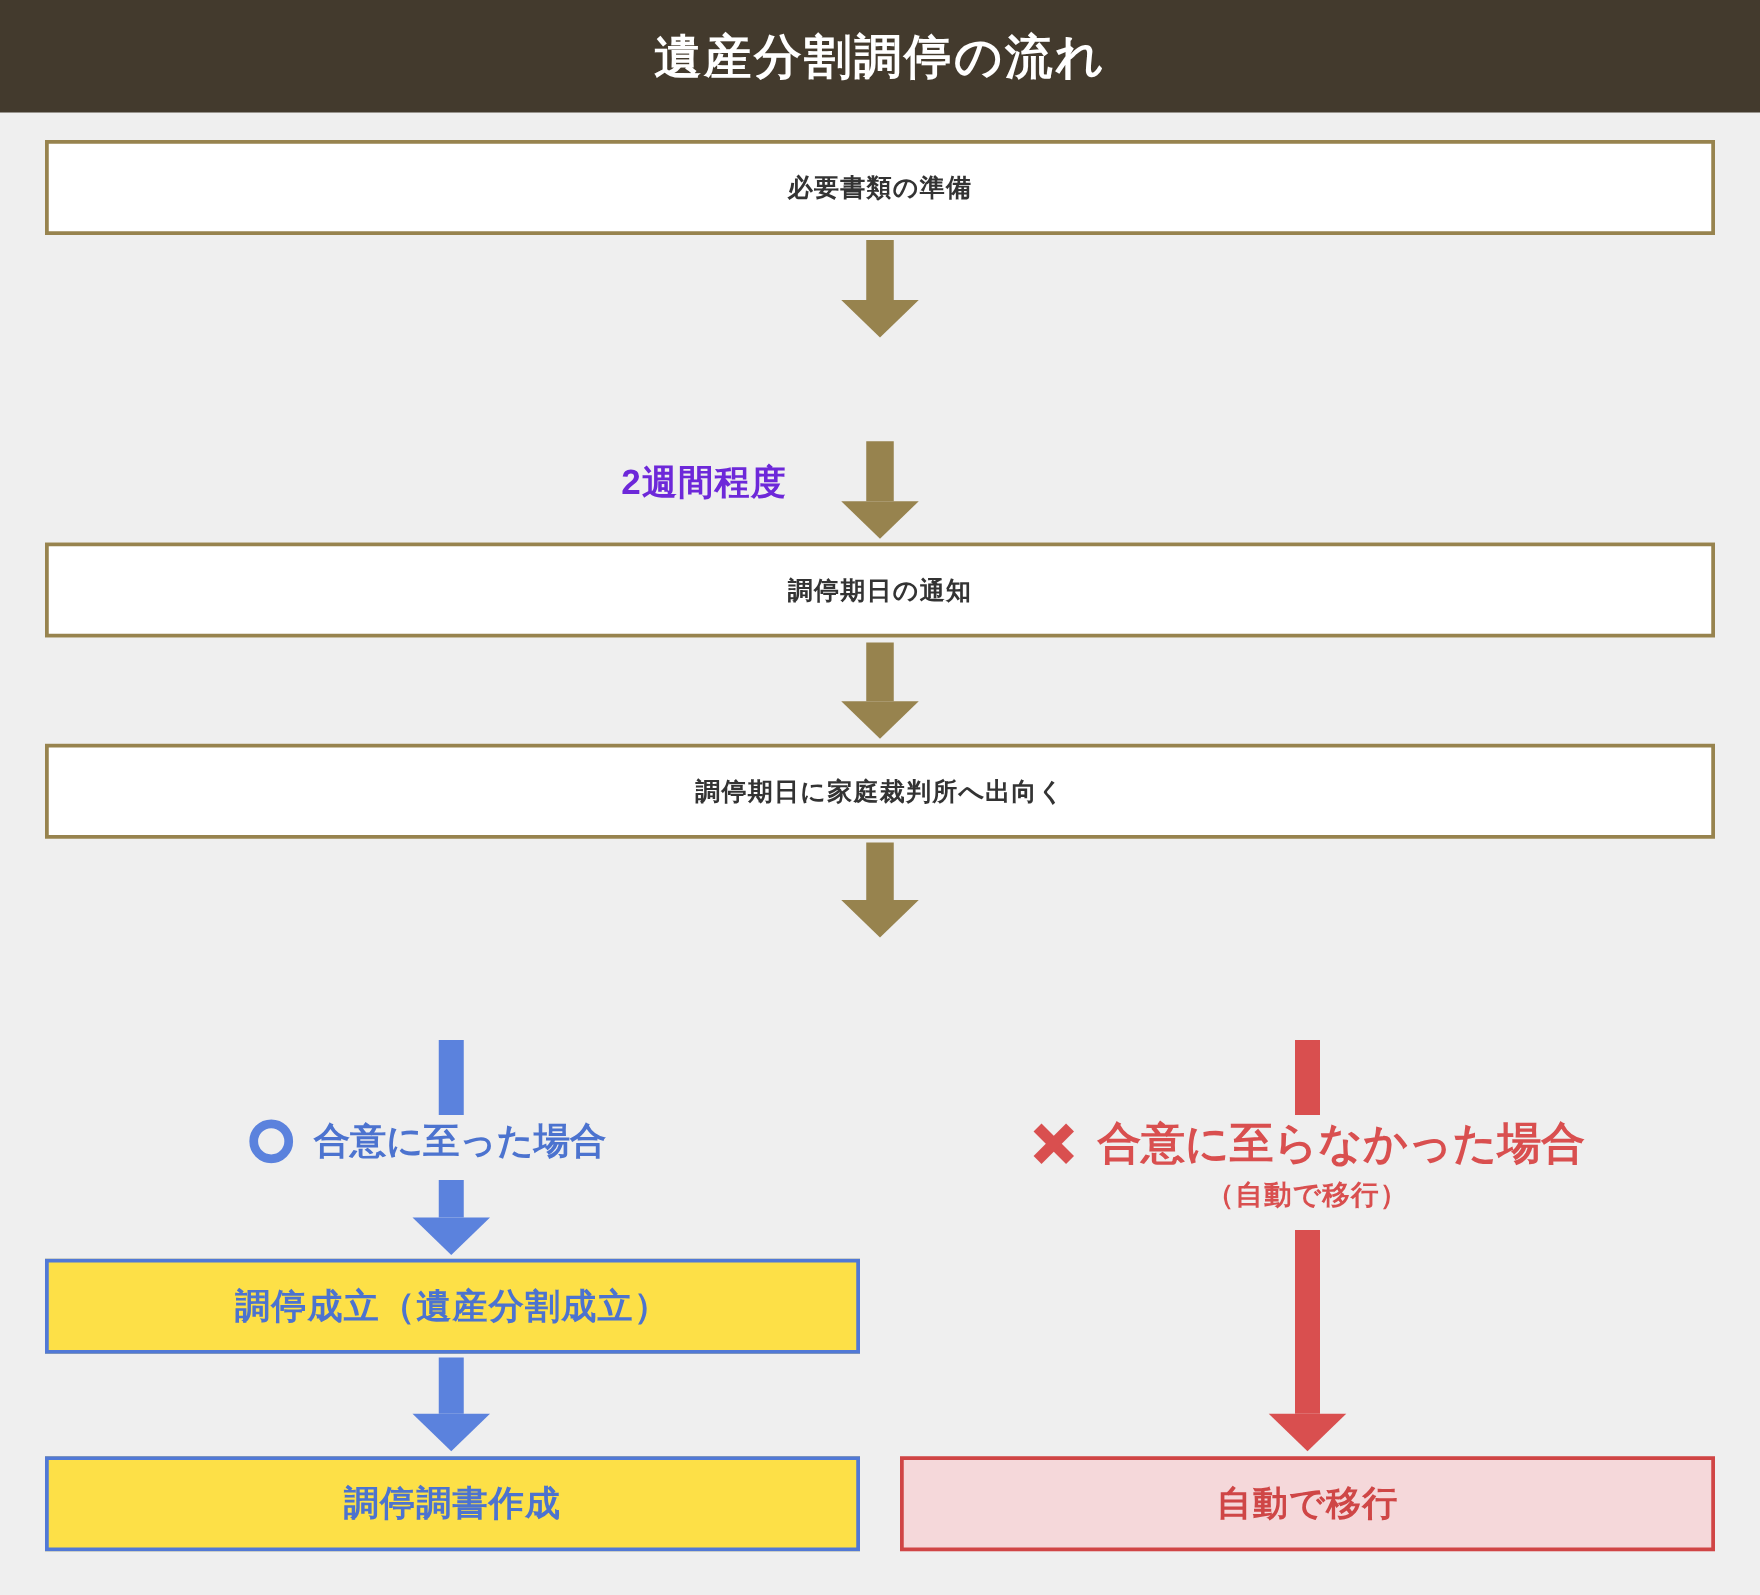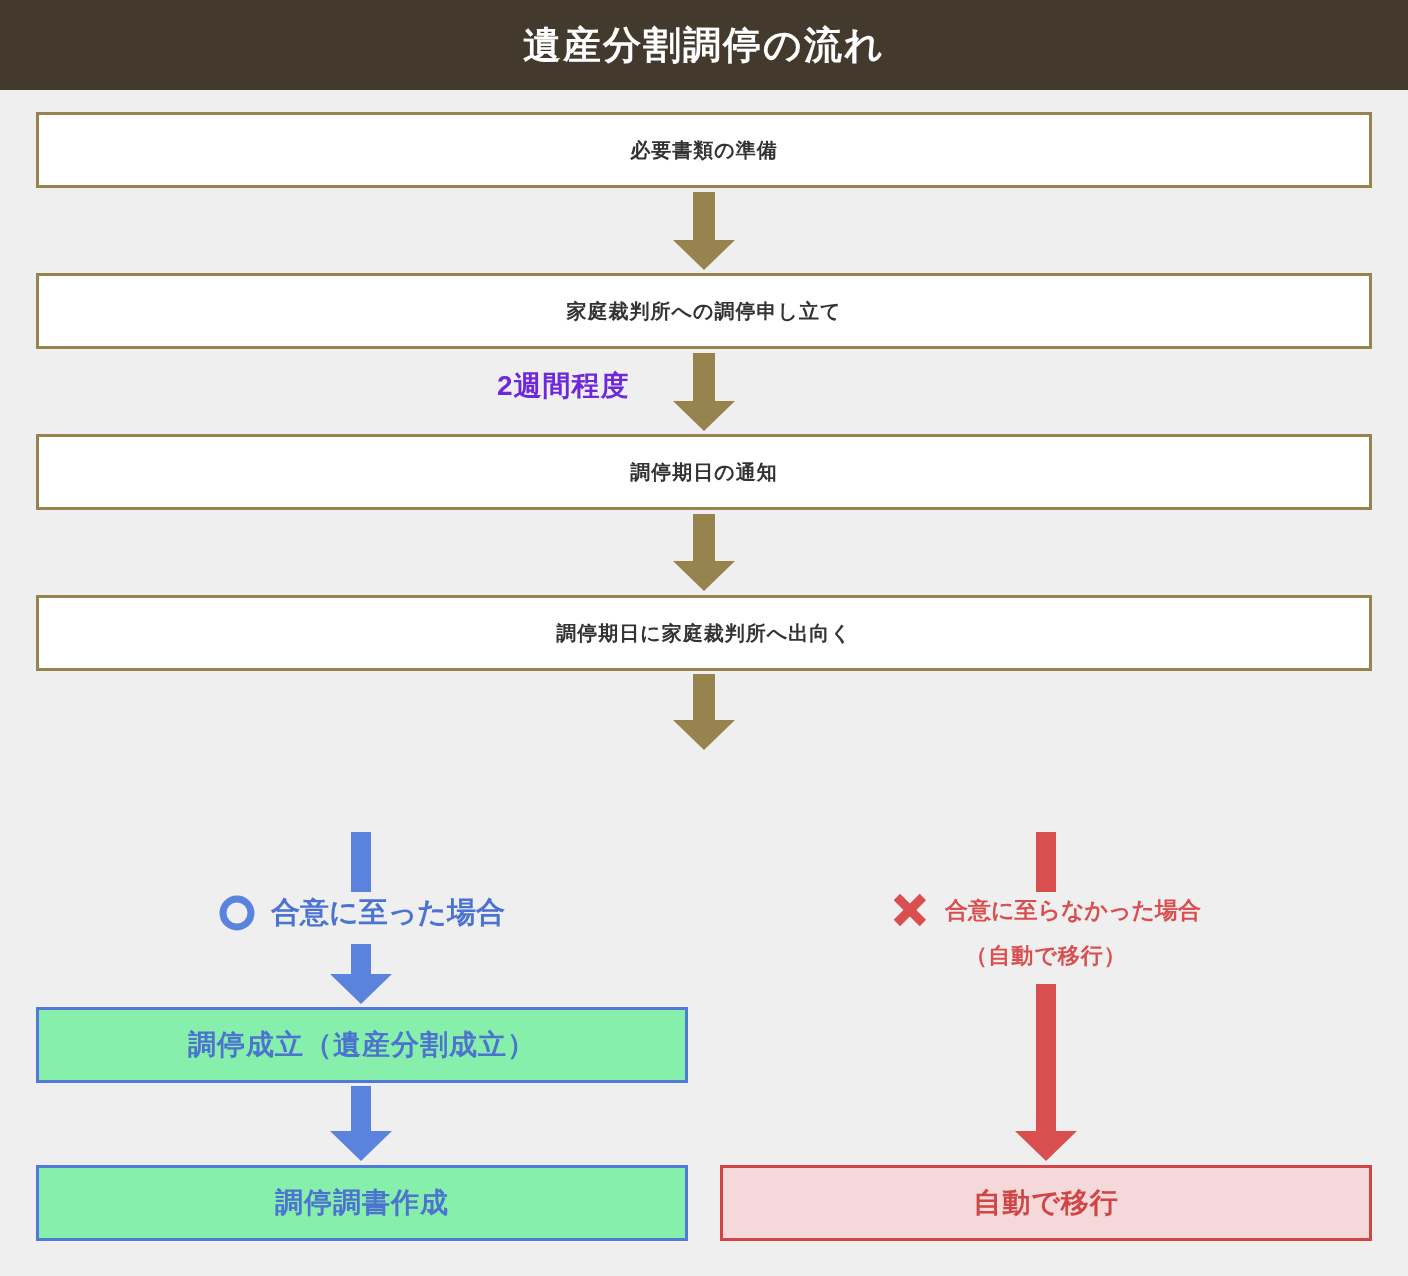--- a/index.html
+++ b/index.html
@@ -87,21 +87,21 @@
   .branch-label {
     position: absolute;
     transform: translateX(-50%);
     display: flex;
     align-items: center;
     gap: 16px;
     white-space: nowrap;
     font-weight: bold;
   }
   .branch-label.agree { color: #4c73cf; font-size: 29px; }
-  .branch-label.disagree { color: #d94f4f; font-size: 23px; }
+  .branch-label.disagree { color: #d94f4f; font-size: 35px; }
   .branch-note {
     position: absolute;
     transform: translateX(-50%);
     font-size: 22px;
     font-weight: bold;
     color: #d94f4f;
     white-space: nowrap;
     letter-spacing: 1px;
   }
   .result-box {
@@ -110,21 +110,21 @@
     height: 76px;
     box-sizing: border-box;
     display: flex;
     align-items: center;
     justify-content: center;
     font-size: 28px;
     font-weight: bold;
     letter-spacing: 1px;
   }
   .result-box.blue-box {
-    background: #86efac;
+    background: #fde047;
     border: 3px solid #5179d6;
     color: #4c73cf;
   }
   .result-box.red-box {
     background: #f5d8da;
     border: 3px solid #d04545;
     color: #cf4646;
   }
   .cond-icon { display: block; }
 </style>
@@ -137,21 +137,20 @@
     <h1>遺産分割調停の流れ</h1>
   </header>
 
   <div class="step-box" style="top:112px">必要書類の準備</div>
 
   <div class="v-arrow gold" style="left:673px;top:192px;height:78px">
     <div class="shaft"></div>
     <div class="head"></div>
   </div>
 
-  <div class="step-box" style="top:273px">家庭裁判所への調停申し立て</div>
 
   <div class="interval-label">2週間程度</div>
   <div class="v-arrow gold" style="left:673px;top:353px;height:78px">
     <div class="shaft"></div>
     <div class="head"></div>
   </div>
 
   <div class="step-box" style="top:434px">調停期日の通知</div>
 
   <div class="v-arrow gold" style="left:673px;top:514px;height:77px">
@@ -162,21 +161,21 @@
   <div class="step-box" style="top:595px">調停期日に家庭裁判所へ出向く</div>
 
   <div class="v-arrow gold" style="left:673px;top:674px;height:76px">
     <div class="shaft"></div>
     <div class="head"></div>
   </div>
 
 
   <div class="seg blue-seg" style="left:351px;top:832px;height:60px"></div>
 
-  <div class="branch-label agree" style="left:362px;top:893px">
+  <div class="branch-label agree" style="left:342px;top:893px">
     <svg class="cond-icon" width="36" height="36" viewBox="0 0 36 36">
       <circle cx="18" cy="18" r="14" fill="none" stroke="#5b82dd" stroke-width="7"></circle>
     </svg>
     <span>合意に至った場合</span>
   </div>
 
   <div class="v-arrow blue" style="left:330px;top:944px;height:60px">
     <div class="shaft"></div>
     <div class="head"></div>
   </div>

